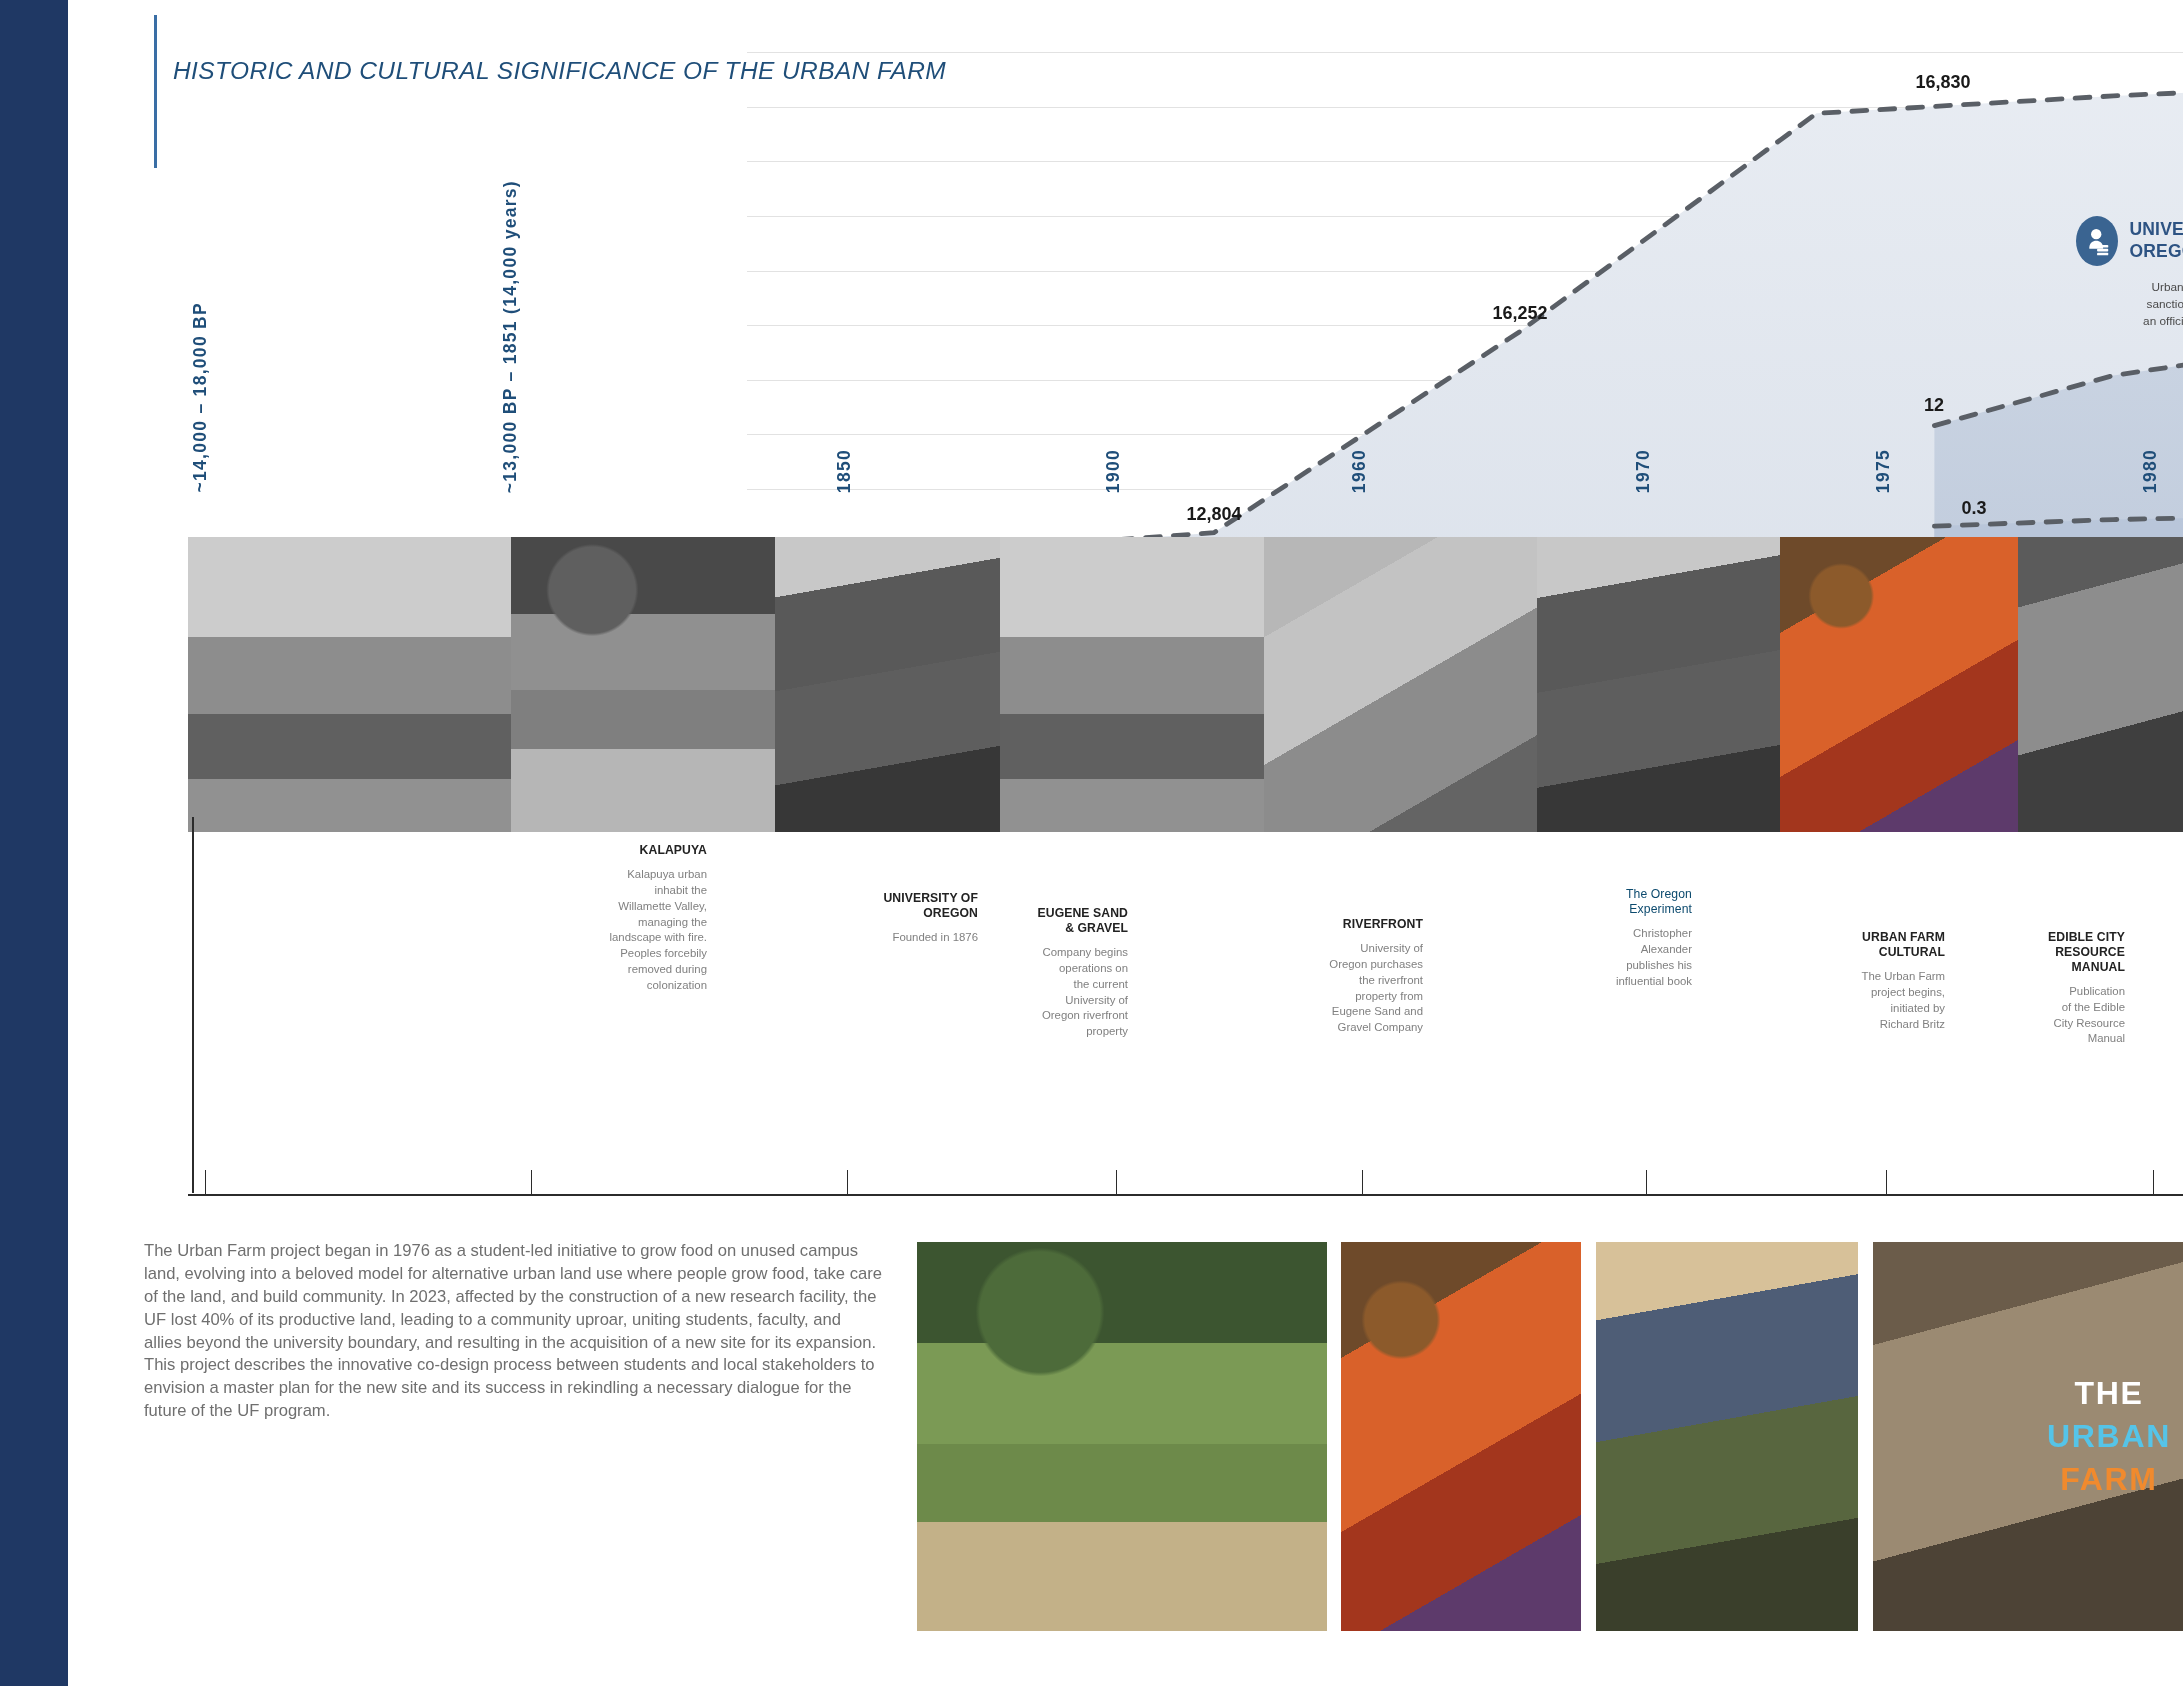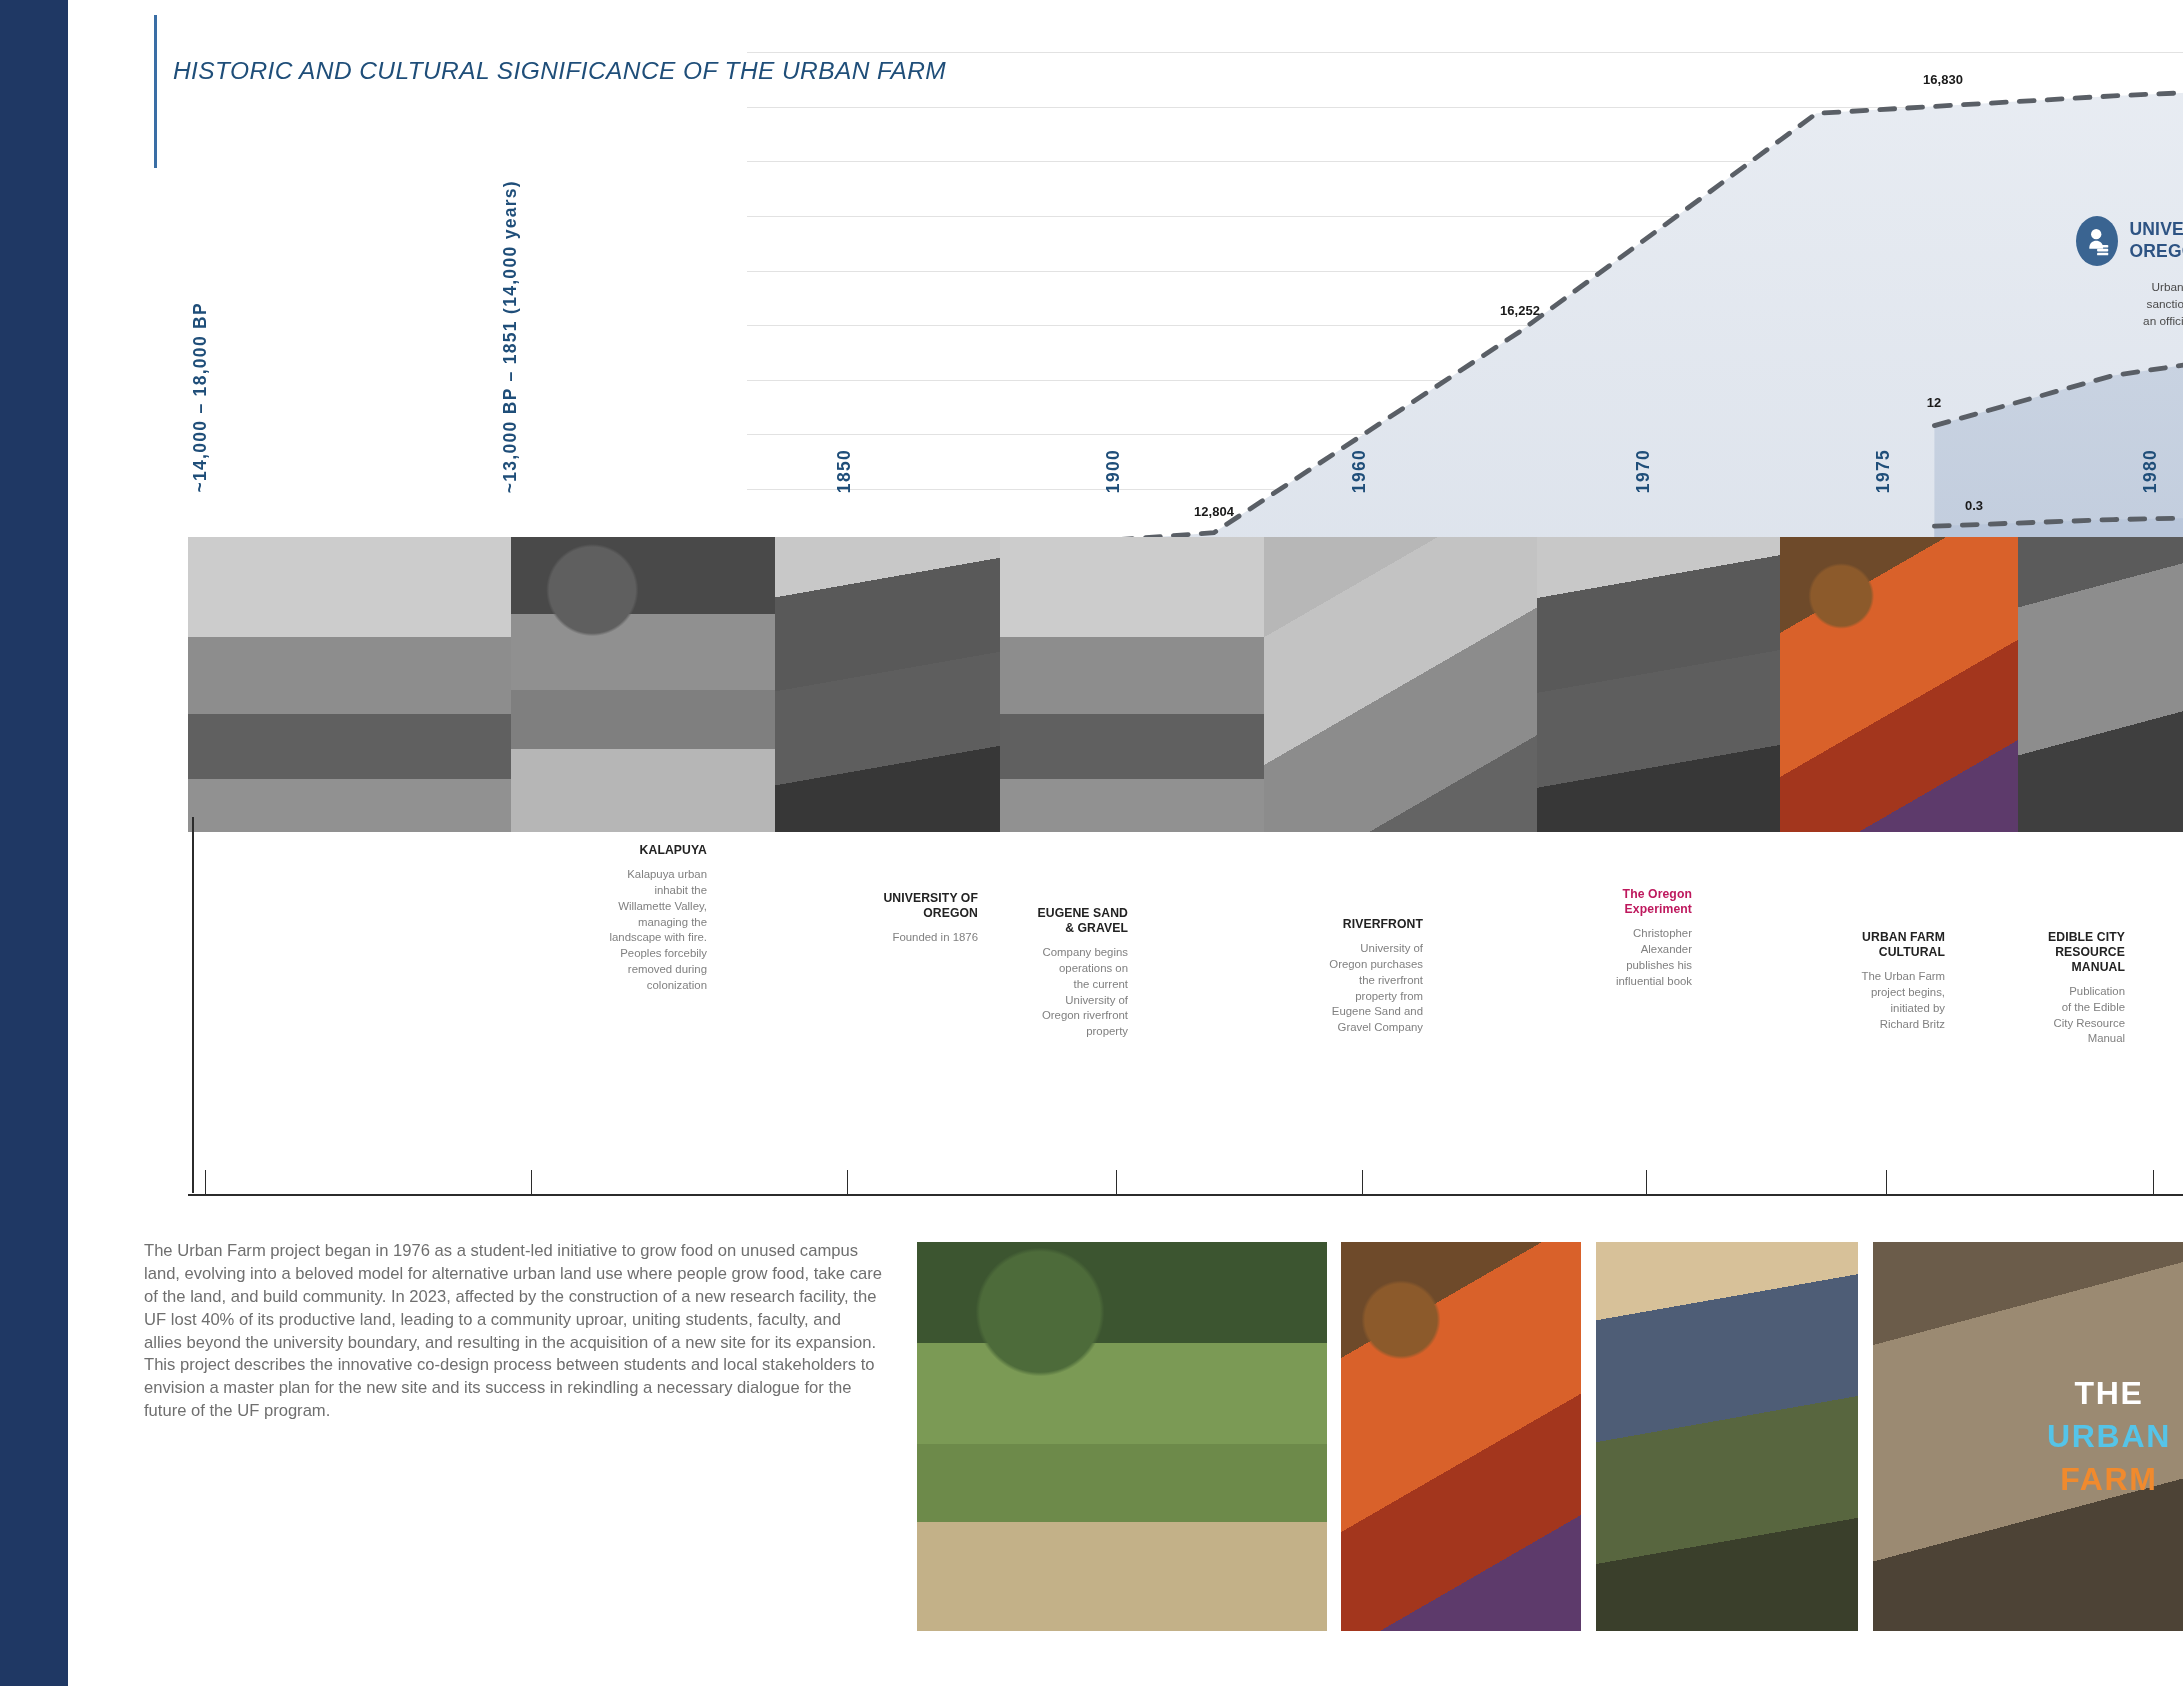--- a/index.html
+++ b/index.html
@@ -32,21 +32,21 @@
     position: absolute; left: 166px; top: 26px; width: 3253px; height: 1188px;
   }
   .gridlines { position: absolute; inset: 0; }
   .gridline {
     position: absolute; left: 581px; right: 0; height: 0.9px; background: #e2e2e2;
   }
   .plot-svg { position: absolute; left: 0; top: 0; width: 3253px; height: 1188px; }
 
   
   .vlabel {
-    position: absolute; font-size: 13px; font-weight: 700; color: #1a1a1a;
+    position: absolute; font-size: 18px; font-weight: 700; color: #1a1a1a;
     white-space: nowrap; transform: translateX(-50%);
   }
   .vlabel.sz { font-weight: 700; }
 
   
   .legend {
     position: absolute; display: flex; align-items: center; gap: 11.4px;
   }
   .legend-ico {
     width: 42px; height: 50px; border-radius: 50%;
@@ -72,21 +72,21 @@
   .events { position: absolute; left: 0; top: 843px; width: 3457px; height: 271px; }
   .event { position: absolute; width: 0; }
   .event .ev-title {
     font-size: 12.2px; font-weight: 700; color: #222; line-height: 1.22;
     text-align: right; margin-bottom: 9.6px; letter-spacing: 0.1px;
   }
   .event .ev-body {
     font-size: 11.4px; font-weight: 400; color: #808080; line-height: 1.38;
     text-align: right;
   }
-  .event.mixed .ev-title { font-weight: 700; color: #be185d; }
+  .event.mixed .ev-title { font-weight: 400; color: #0c4a6e; }
 
   
   .axis-line {
     position: absolute; left: 188px; top: 1194px; width: 3188px; height: 2.2px;
     background: #2b2b2b;
   }
   .tick {
     position: absolute; top: 1170px; width: 1.3px; height: 25px; background: #2b2b2b;
   }
   .tick-lab {

